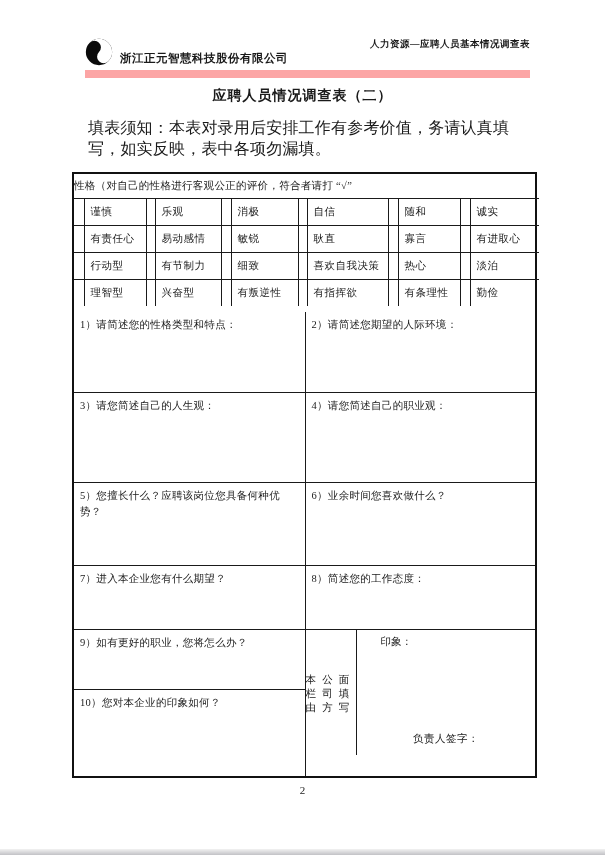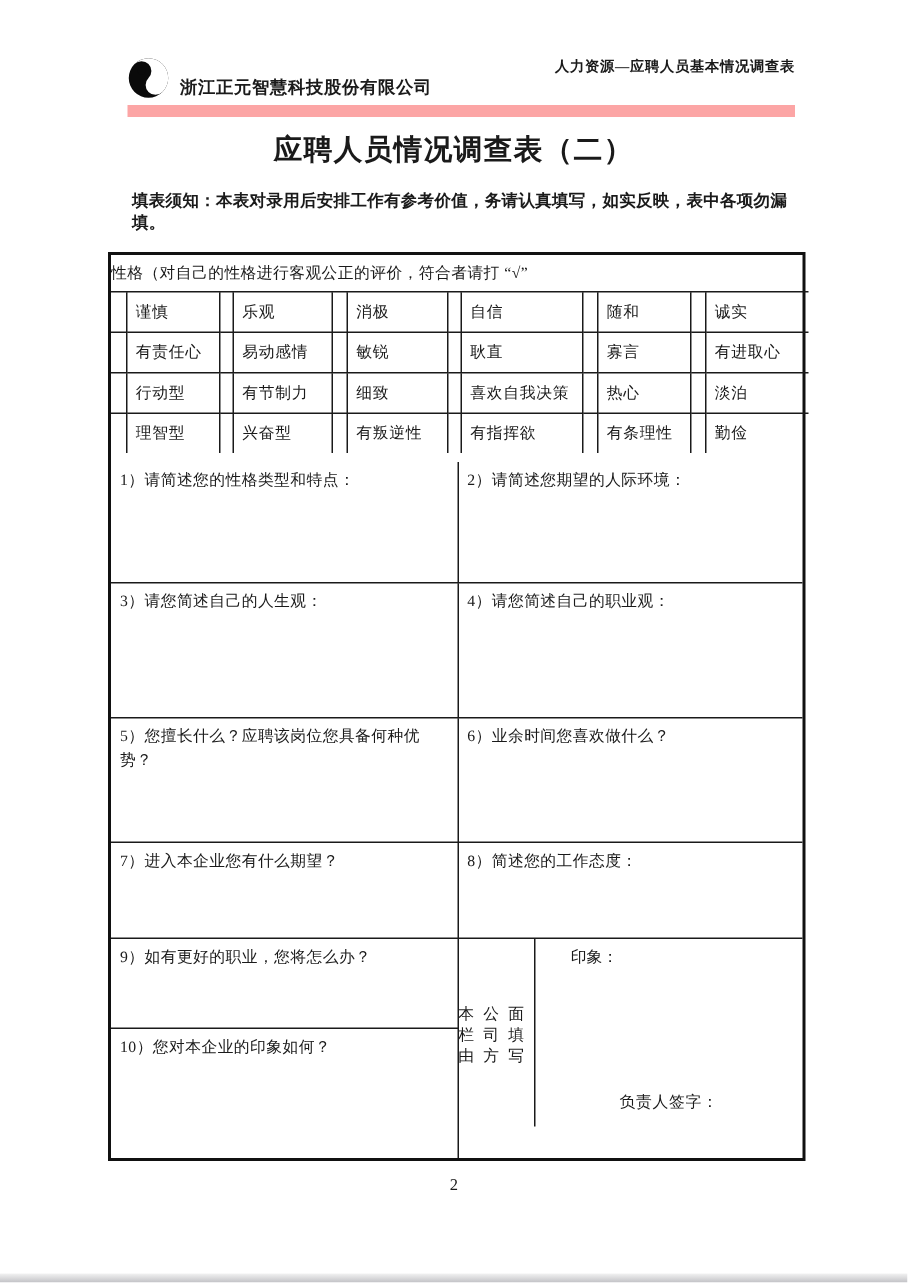--- a/index.html
+++ b/index.html
@@ -20,35 +20,35 @@
     display:flex;justify-content:space-between;
   }
   .header-left{display:flex;align-items:flex-end;}
   .logo{width:28px;height:28px;margin-right:7px;align-self:flex-start;}
   .company{font-weight:bold;font-size:11.5px;padding-bottom:4px;letter-spacing:.5px;}
   .doctype{font-size:9.5px;font-weight:600;padding-bottom:0;letter-spacing:.5px;}
   
   .title{
     margin-top:9px;
     text-align:center;
-    font-size:19px;font-weight:bold;
+    font-size:14px;font-weight:bold;
     letter-spacing:1px;
   }
   
   .fields{
     position:relative;
     margin:13px 75px 0 88px;
     height:15px;
     font-size:10.5px;
   }
   .field-name{position:absolute;left:280px;top:0;}
   
   .note{
     margin:13px 68px 0 88px;
-    font-size:11px;font-weight:bold;
+    font-size:16px;font-weight:normal;
     letter-spacing:.2px;
   }
   
   .form-wrapper{
     margin:12px 0 0 72px;
     width:465px;
     box-sizing:border-box;
     border:2px solid #111;
     background:#fff;
   }

